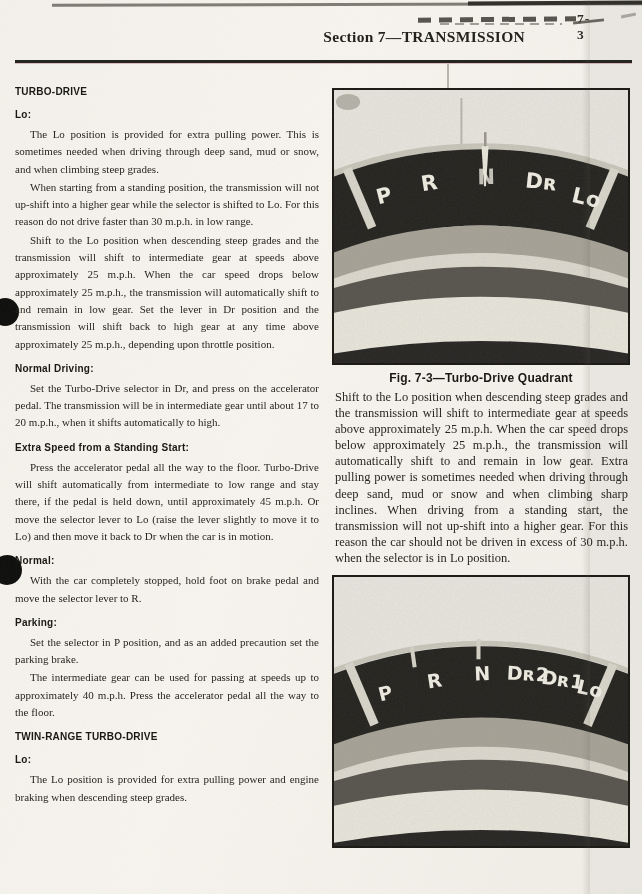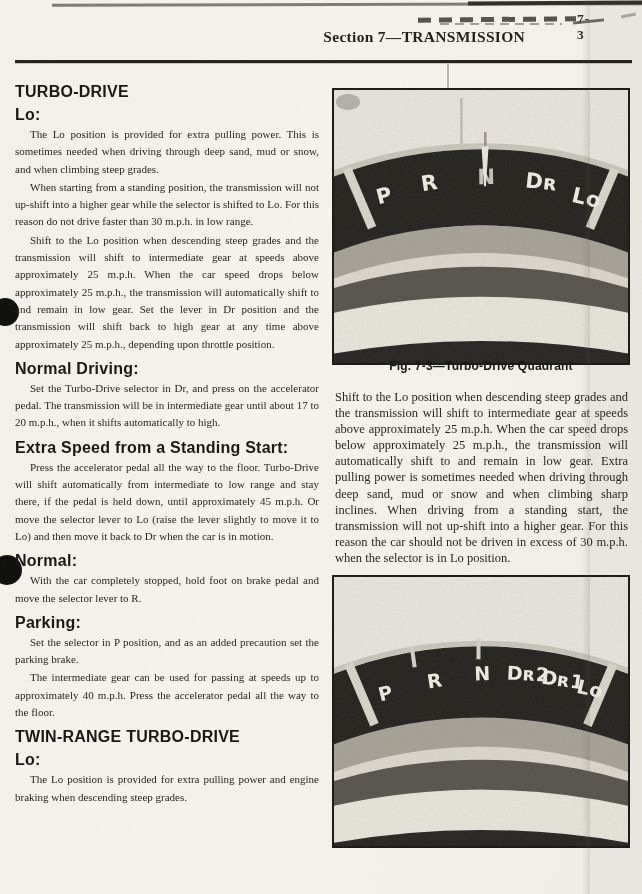--- a/index.html
+++ b/index.html
@@ -26,35 +26,35 @@
   .hp2{left:-8px;top:555px;width:30px;height:30px;}
 
   
   .section-title{position:absolute;right:65px;top:28px;font:bold 15.5px "Liberation Serif",serif;
     color:#1f1e18;letter-spacing:.3px;white-space:nowrap;}
   .header-rule{position:absolute;left:15px;top:60px;width:617px;height:3px;background:#22211b;
     box-shadow:0 1px 0 rgba(140,30,60,.25);}
 
   
   .lcol{position:absolute;left:15px;top:84px;width:304px;}
-  .lcol .h{font-family:"Liberation Sans",sans-serif;font-weight:bold;font-size:16px;
+  .lcol .h{font-family:"Liberation Sans",sans-serif;font-weight:bold;font-size:10px;
     line-height:15px;color:#15140f;letter-spacing:.25px;margin:8px 0 4px;}
   .lcol .h.first{margin-top:0;}
   .lcol p{font-size:11px;line-height:17.3px;text-align:justify;text-indent:15px;margin:0 0 1px;color:#24231d;}
 
   
   .rcol{position:absolute;left:332px;top:0;width:298px;height:894px;}
   .fig{position:absolute;left:0;width:298px;border:2.5px solid #191813;box-sizing:border-box;
     background:#e9e6df;margin:0;padding:0;}
   .fig1{top:88px;height:277px;}
   .fig2{top:575px;height:273px;}
   .fig svg{display:block;width:100%;height:100%;}
   .caption{position:absolute;left:0;width:298px;text-align:center;
     font-family:"Liberation Sans",sans-serif;font-weight:bold;font-size:12px;color:#15140e;letter-spacing:.2px;}
-  .cap1{top:359px;}
+  .cap1{top:371px;}
   .cap2{top:856px;}
   .rpara{position:absolute;left:3px;top:389px;width:293px;font-size:12.5px;line-height:16.1px;
     text-align:justify;margin:0;color:#24231d;}
 
   .glabel{font-family:"DejaVu Sans",sans-serif;font-weight:bold;fill:#f1eee4;font-size:21px;letter-spacing:1px;}
   .glabel2{font-family:"DejaVu Sans",sans-serif;font-weight:bold;fill:#f1eee4;font-size:19px;letter-spacing:.5px;}
 
   .grain{position:absolute;left:0;top:0;opacity:.05;pointer-events:none;}
 </style>
 </head>

